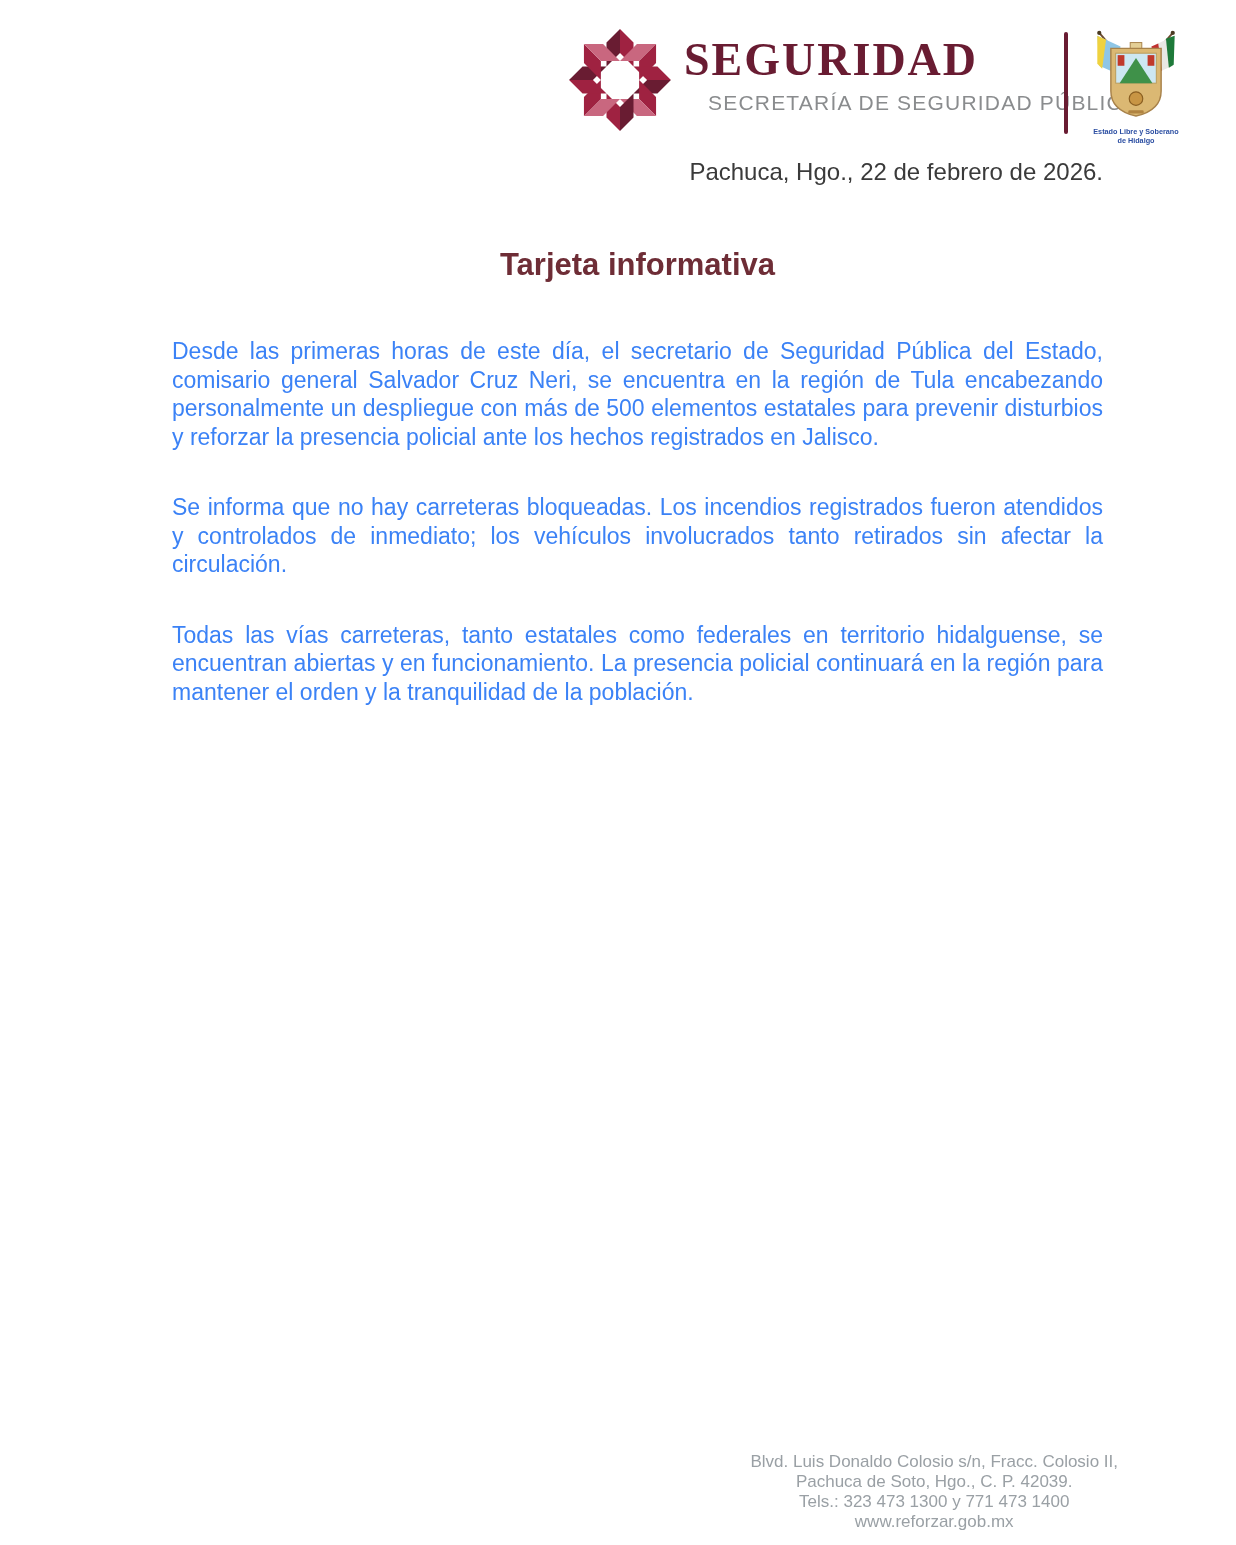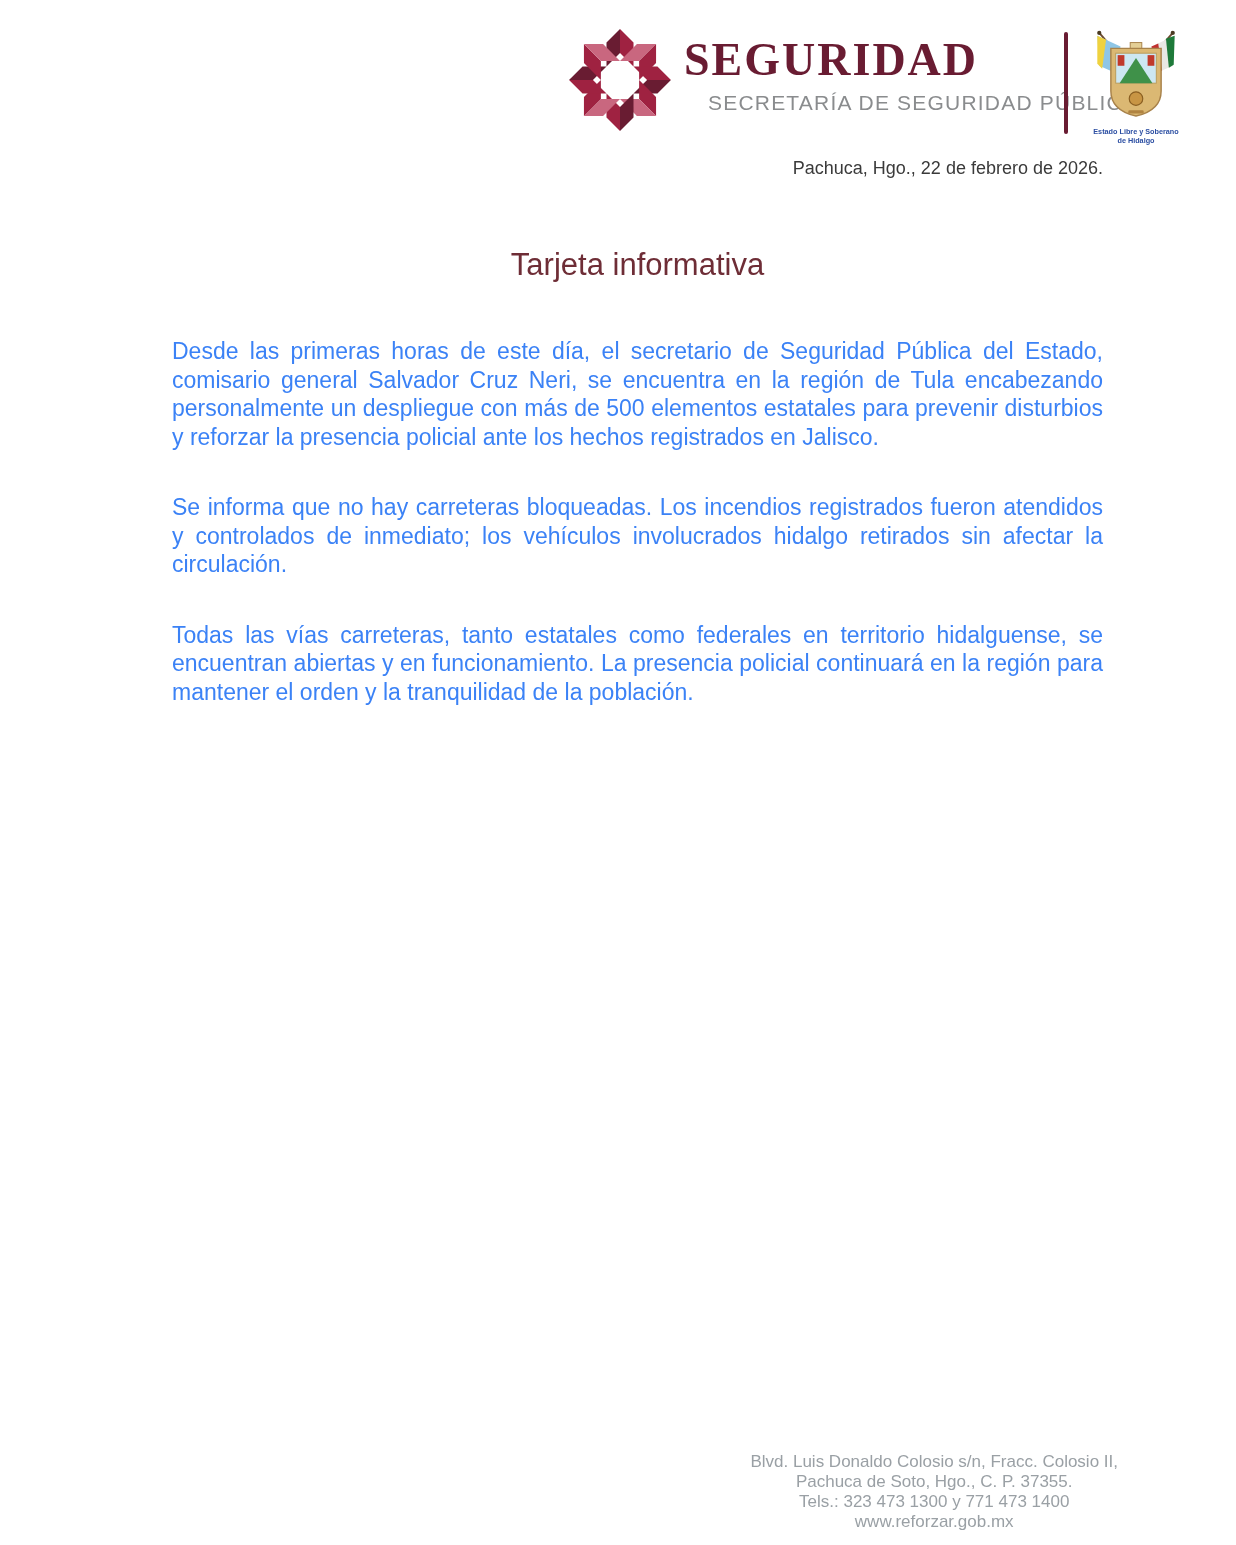--- a/index.html
+++ b/index.html
@@ -52,29 +52,29 @@
     left: 1078px; top: 24px;
     width: 116px; height: 128px;
   }
 
   
   .date-line {
     position: absolute;
     left: 172px; top: 158px;
     width: 931px;
     text-align: right;
-    font-size: 18px;
+    font-size: 24px;
     color: #3a3a3a;
   }
   .doc-title {
     position: absolute;
     left: 172px; top: 247px;
     width: 931px;
     text-align: center;
-    font-weight: normal;
+    font-weight: bold;
     font-size: 31px;
     color: #6e2d36;
   }
   .doc-body {
     position: absolute;
     left: 172px; top: 337px;
     width: 931px;
   }
   .doc-body p {
     font-size: 23px;
@@ -174,24 +174,24 @@
       <text x="60" y="122" text-anchor="middle" font-size="7.5" font-weight="bold" font-family="Liberation Sans, sans-serif" fill="#2b4ea2">de Hidalgo</text>
     </svg>
   </div>
 
   <div class="date-line">Pachuca, Hgo., 22 de febrero de 2026.</div>
 
   <div class="doc-title">Tarjeta informativa</div>
 
   <div class="doc-body">
     <p>Desde las primeras horas de este día, el secretario de Seguridad Pública del Estado, comisario general Salvador Cruz Neri, se encuentra en la región de Tula encabezando personalmente un despliegue con más de 500 elementos estatales para prevenir disturbios y reforzar la presencia policial ante los hechos registrados en Jalisco.</p>
-    <p>Se informa que no hay carreteras bloqueadas. Los incendios registrados fueron atendidos y controlados de inmediato; los vehículos involucrados hidalgo retirados sin afectar la circulación.</p>
+    <p>Se informa que no hay carreteras bloqueadas. Los incendios registrados fueron atendidos y controlados de inmediato; los vehículos involucrados tanto retirados sin afectar la circulación.</p>
     <p>Todas las vías carreteras, tanto estatales como federales en territorio hidalguense, se encuentran abiertas y en funcionamiento. La presencia policial continuará en la región para mantener el orden y la tranquilidad de la población.</p>
   </div>
 
   <div class="page-footer">
     <div>Blvd. Luis Donaldo Colosio s/n, Fracc. Colosio II,</div>
-    <div>Pachuca de Soto, Hgo., C. P. 37355.</div>
+    <div>Pachuca de Soto, Hgo., C. P. 42039.</div>
     <div>Tels.: 323 473 1300 y 771 473 1400</div>
     <div>www.reforzar.gob.mx</div>
   </div>
 
 </div>
 
 </body></html>

